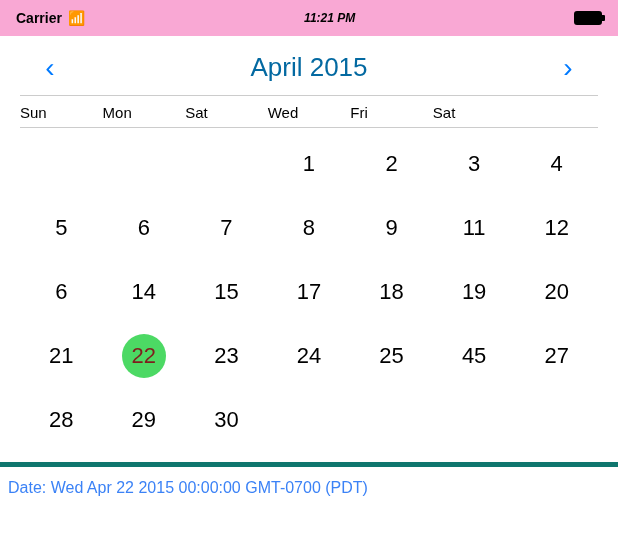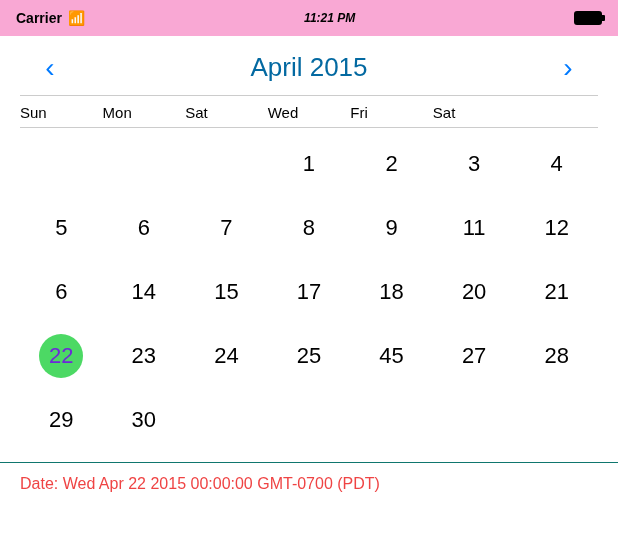--- a/index.html
+++ b/index.html
@@ -131,30 +131,30 @@
     .day-cell .day-number {
       display: inline-flex;
       align-items: center;
       justify-content: center;
       width: 44px;
       height: 44px;
       border-radius: 50%;
     }
     .day-cell.selected .day-number {
       background: #4CD964;
-      color: #6d28d9;
+      color: #7f1d1d;
     }
 
     
     .footer {
       margin-top: 10px;
-      padding: 12px 20px;
-      border-top: 1px solid #0f766e;
+      padding: 12px 8px;
+      border-top: 5px solid #0f766e;
       font-size: 16px;
-      color: #ef4444;
+      color: #3b82f6;
     }
   </style>
 </head>
 <body>
 
 <div class="status-bar">
   <div class="status-left">
     <span>Carrier</span>
     <span class="wifi-icon">📶</span>
   </div>
@@ -198,20 +198,21 @@
       <div class="day-cell"><span class="day-number">7</span></div>
       <div class="day-cell"><span class="day-number">8</span></div>
       <div class="day-cell"><span class="day-number">9</span></div>
       <div class="day-cell"><span class="day-number">11</span></div>
       <div class="day-cell"><span class="day-number">12</span></div>
       <div class="day-cell"><span class="day-number">6</span></div>
       <div class="day-cell"><span class="day-number">14</span></div>
       <div class="day-cell"><span class="day-number">15</span></div>
       <div class="day-cell"><span class="day-number">17</span></div>
       <div class="day-cell"><span class="day-number">18</span></div>
+      <div class="day-cell"><span class="day-number">19</span></div>
       <div class="day-cell"><span class="day-number">20</span></div>
       <div class="day-cell"><span class="day-number">21</span></div>
       <div class="day-cell selected"><span class="day-number">22</span></div>
       <div class="day-cell"><span class="day-number">23</span></div>
       <div class="day-cell"><span class="day-number">24</span></div>
       <div class="day-cell"><span class="day-number">25</span></div>
       <div class="day-cell"><span class="day-number">45</span></div>
       <div class="day-cell"><span class="day-number">27</span></div>
       <div class="day-cell"><span class="day-number">28</span></div>
       <div class="day-cell"><span class="day-number">29</span></div>

